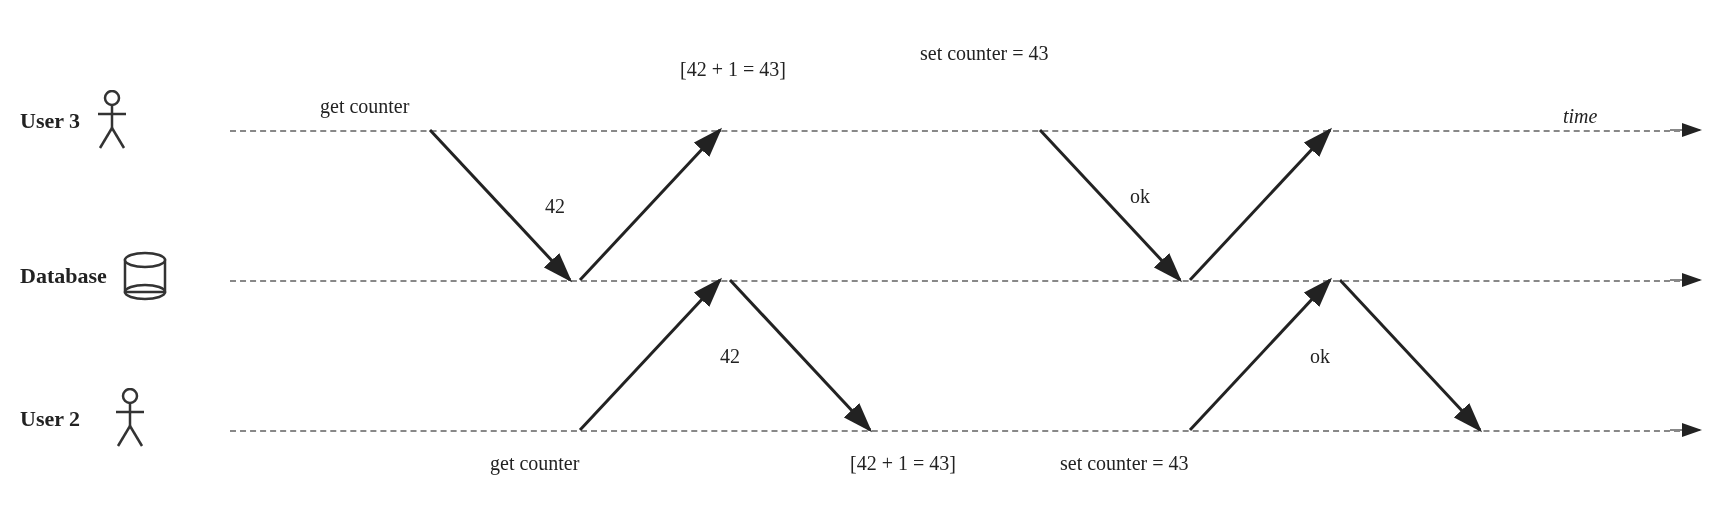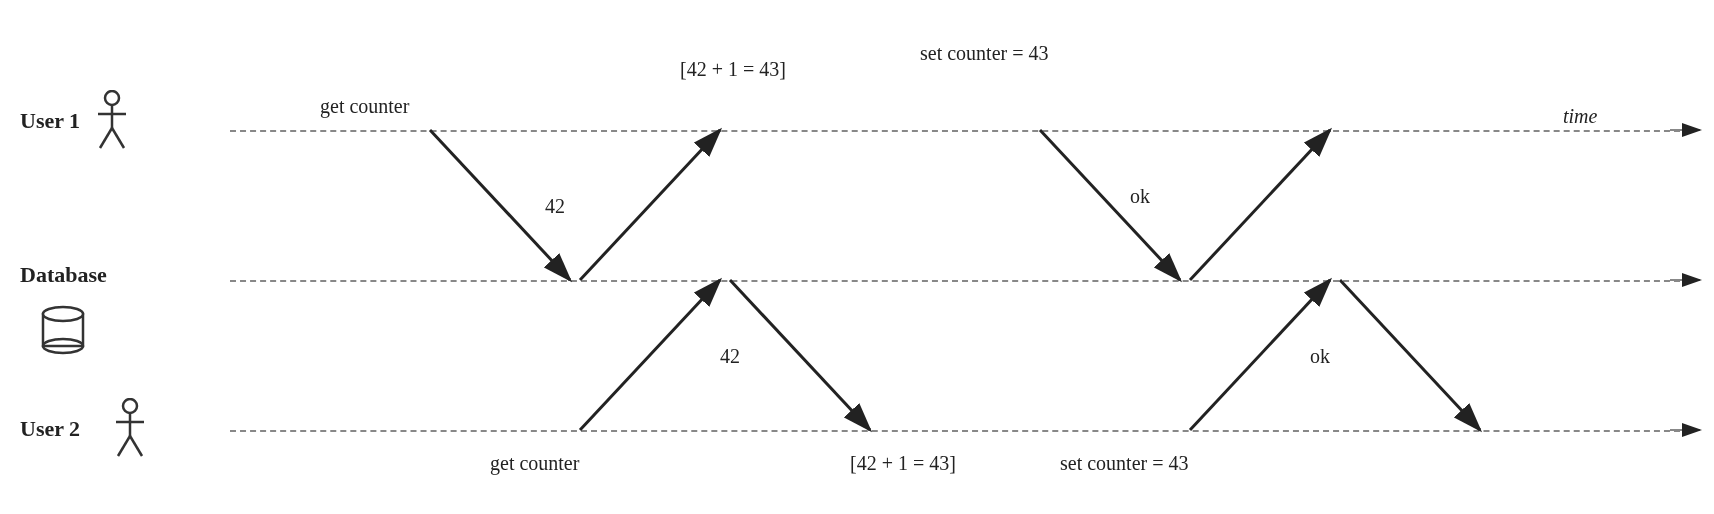--- a/index.html
+++ b/index.html
@@ -53,50 +53,50 @@
 
 <div id="diagram">
 
   <div class="lane-line" style="top: 130px; left: 230px; width: 1450px;"></div>
 
   <div class="lane-line" style="top: 280px; left: 230px; width: 1450px;"></div>
 
   <div class="lane-line" style="top: 430px; left: 230px; width: 1450px;"></div>
 
   <div class="lane-label" style="top: 90px;">
-    <span>User 1</span>
+    <span>User 3</span>
 
     <svg width="36" height="62" viewBox="0 0 36 62">
 
       <circle cx="18" cy="8" r="7" fill="none" stroke="#333" stroke-width="2.5"></circle>
 
       <line x1="18" y1="15" x2="18" y2="38" stroke="#333" stroke-width="2.5"></line>
 
       <line x1="4" y1="24" x2="32" y2="24" stroke="#333" stroke-width="2.5"></line>
 
       <line x1="18" y1="38" x2="6" y2="58" stroke="#333" stroke-width="2.5"></line>
 
       <line x1="18" y1="38" x2="30" y2="58" stroke="#333" stroke-width="2.5"></line>
     </svg>
   </div>
 
-  <div class="lane-label" style="top: 262px; flex-direction: column;">
+  <div class="lane-label" style="top: 248px;">
     <span>Database</span>
 
     <svg width="48" height="56" viewBox="0 0 48 56">
 
       <rect x="4" y="12" width="40" height="32" fill="none" stroke="#333" stroke-width="2.5"></rect>
 
       <ellipse cx="24" cy="12" rx="20" ry="7" fill="white" stroke="#333" stroke-width="2.5"></ellipse>
 
       <ellipse cx="24" cy="44" rx="20" ry="7" fill="none" stroke="#333" stroke-width="2.5"></ellipse>
     </svg>
   </div>
 
-  <div class="lane-label" style="top: 398px; gap: 32px;">
+  <div class="lane-label" style="top: 388px; gap: 32px;">
     <span>User 2</span>
     <svg width="36" height="62" viewBox="0 0 36 62">
       <circle cx="18" cy="8" r="7" fill="none" stroke="#333" stroke-width="2.5"></circle>
       <line x1="18" y1="15" x2="18" y2="38" stroke="#333" stroke-width="2.5"></line>
       <line x1="4" y1="24" x2="32" y2="24" stroke="#333" stroke-width="2.5"></line>
       <line x1="18" y1="38" x2="6" y2="58" stroke="#333" stroke-width="2.5"></line>
       <line x1="18" y1="38" x2="30" y2="58" stroke="#333" stroke-width="2.5"></line>
     </svg>
   </div>
 

